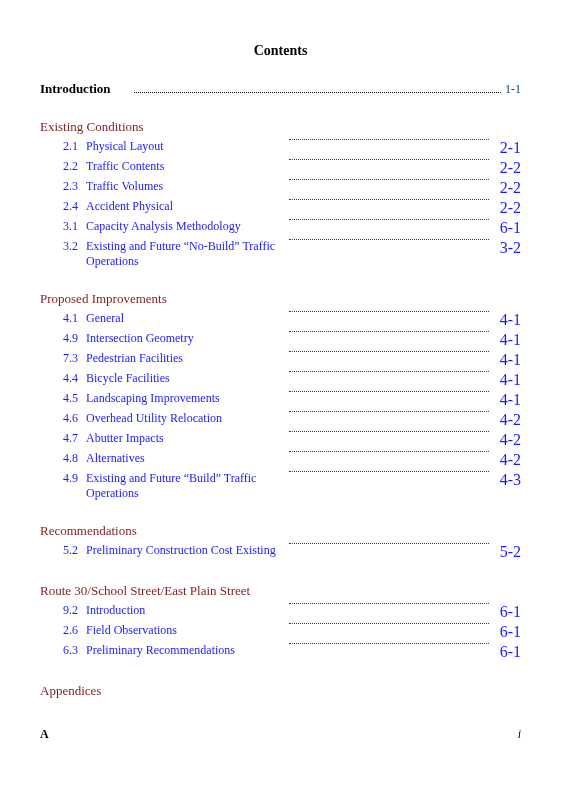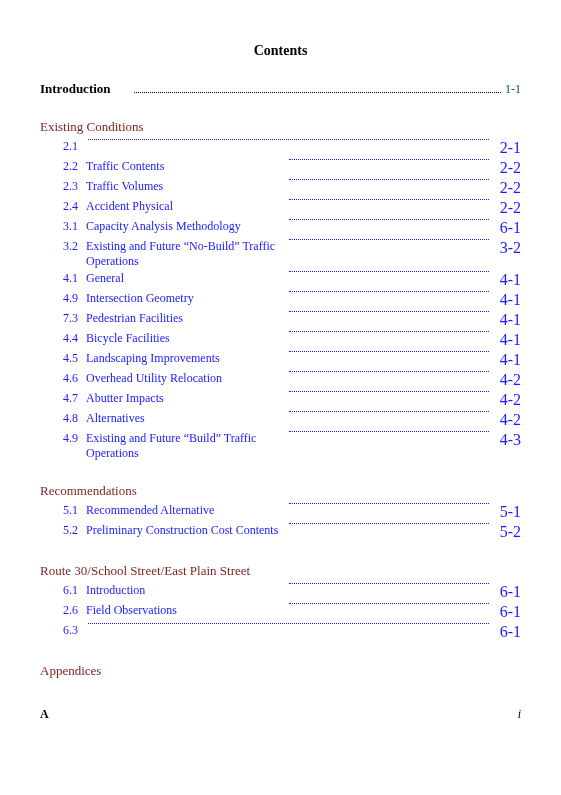--- a/index.html
+++ b/index.html
@@ -128,20 +128,21 @@
   <div class="intro-entry">
     <span class="intro-label">Introduction</span>
     <span class="intro-dots"></span>
     <span class="intro-page">1-1</span>
   </div>
 
   <div id="sections-container">
       <div class="section-heading">Existing Conditions</div>
       <div class="toc-entry">
         <span class="entry-number">2.1</span>
+        <span class="entry-label">Physical Layout</span>
         <span class="dots"></span>
         <span class="entry-page">2-1</span>
       </div>
       <div class="toc-entry">
         <span class="entry-number">2.2</span>
         <span class="entry-label">Traffic Contents</span>
         <span class="dots"></span>
         <span class="entry-page">2-2</span>
       </div>
       <div class="toc-entry">
@@ -161,20 +162,21 @@
         <span class="entry-label">Capacity Analysis Methodology</span>
         <span class="dots"></span>
         <span class="entry-page">6-1</span>
       </div>
       <div class="toc-entry">
         <span class="entry-number">3.2</span>
         <span class="entry-label">Existing and Future “No-Build” Traffic Operations</span>
         <span class="dots"></span>
         <span class="entry-page">3-2</span>
       </div>
+      <div class="section-heading">Proposed Improvements</div>
       <div class="toc-entry">
         <span class="entry-number">4.1</span>
         <span class="entry-label">General</span>
         <span class="dots"></span>
         <span class="entry-page">4-1</span>
       </div>
       <div class="toc-entry">
         <span class="entry-number">4.9</span>
         <span class="entry-label">Intersection Geometry</span>
         <span class="dots"></span>
@@ -217,46 +219,41 @@
         <span class="entry-page">4-2</span>
       </div>
       <div class="toc-entry">
         <span class="entry-number">4.9</span>
         <span class="entry-label">Existing and Future “Build” Traffic Operations</span>
         <span class="dots"></span>
         <span class="entry-page">4-3</span>
       </div>
       <div class="section-heading">Recommendations</div>
       <div class="toc-entry">
-        <span class="entry-number">5.1</span>
-        <span class="entry-label">Recommended Alternative</span>
-        <span class="dots"></span>
-        <span class="entry-page">5-1</span>
-      </div>
-      <div class="toc-entry">
         <span class="entry-number">5.2</span>
-        <span class="entry-label">Preliminary Construction Cost Contents</span>
+        <span class="entry-label">Preliminary Construction Cost Existing</span>
         <span class="dots"></span>
         <span class="entry-page">5-2</span>
       </div>
       <div class="section-heading">Route 30/School Street/East Plain Street</div>
       <div class="toc-entry">
-        <span class="entry-number">6.1</span>
+        <span class="entry-number">9.2</span>
         <span class="entry-label">Introduction</span>
         <span class="dots"></span>
         <span class="entry-page">6-1</span>
       </div>
       <div class="toc-entry">
         <span class="entry-number">2.6</span>
         <span class="entry-label">Field Observations</span>
         <span class="dots"></span>
         <span class="entry-page">6-1</span>
       </div>
       <div class="toc-entry">
         <span class="entry-number">6.3</span>
+        <span class="entry-label">Preliminary Recommendations</span>
         <span class="dots"></span>
         <span class="entry-page">6-1</span>
       </div>
     </div>
 
   <div class="appendices-section">
     <div class="section-heading">Appendices</div>
   </div>
 
   <div class="footer-row">

